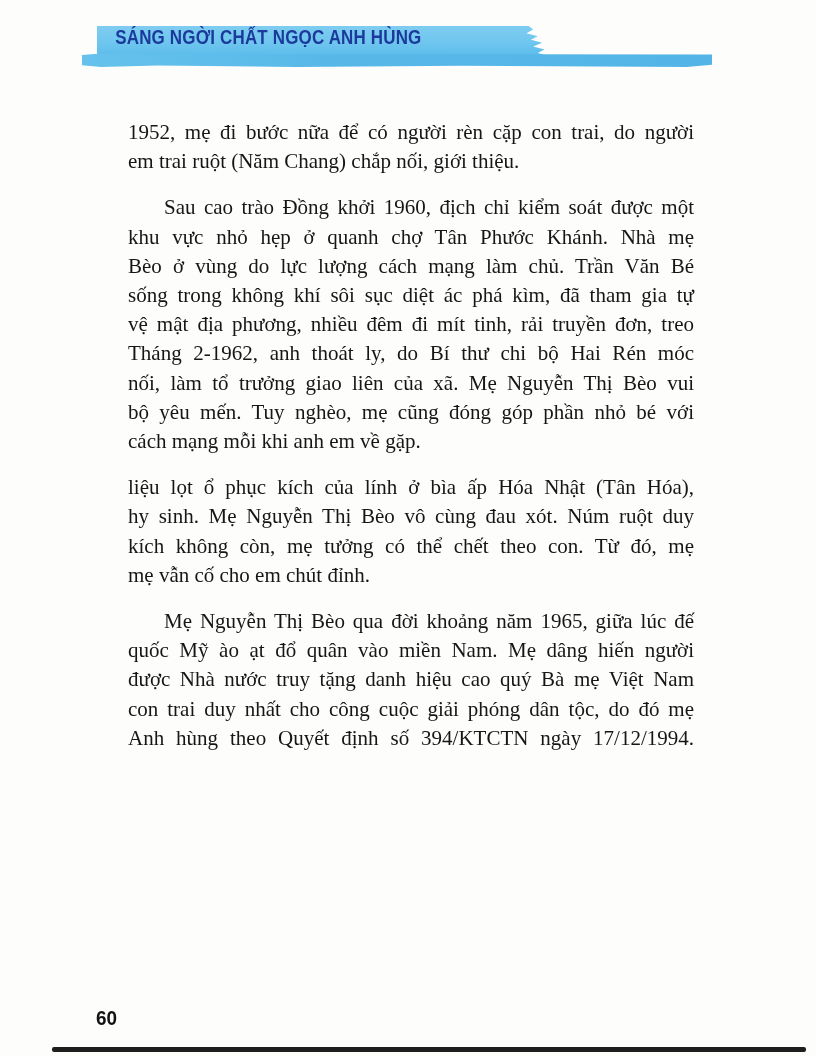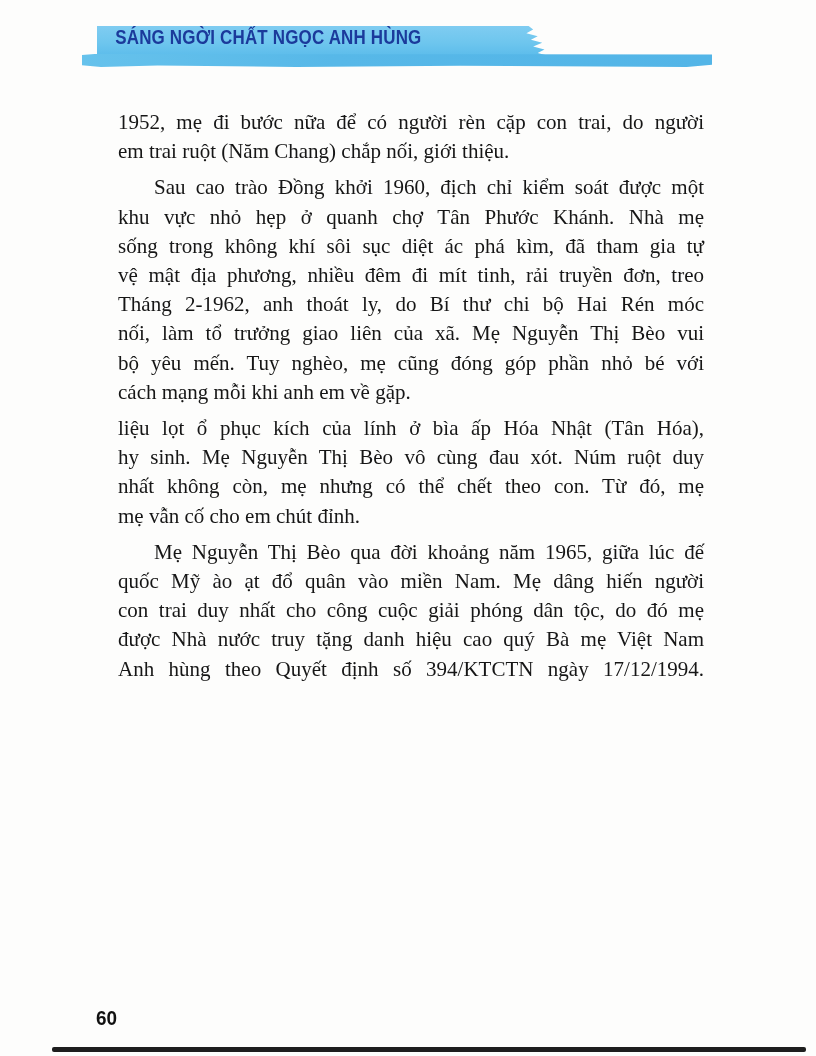--- a/index.html
+++ b/index.html
@@ -57,21 +57,21 @@
     clip-path: polygon(0 8%, 2% 0, 100% 4%, 100% 82%, 96% 100%, 60% 90%,
                        34% 100%, 12% 88%, 3% 100%, 0 86%);
   }
   
   .body-text {
     position: absolute;
     top: 101px;
     left: 111px;
     width: 600px;
   }
-  .para { margin: 7px; }
+  .para { margin: 17px; }
   .line {
     display: block;
     font-size: 21px;
     line-height: 29.2px;
     text-align: justify;
     text-align-last: justify;
     -moz-text-align-last: justify;
     white-space: normal;
   }
   .line.indent { text-indent: 36px; }
@@ -113,40 +113,41 @@
   <main class="body-text">
 
     <p class="para">
       <span class="line">1952, mẹ đi bước nữa để có người rèn cặp con trai, do người</span>
       <span class="line last">em trai ruột (Năm Chang) chắp nối, giới thiệu.</span>
     </p>
 
     <p class="para">
       <span class="line indent">Sau cao trào Đồng khởi 1960, địch chỉ kiểm soát được một</span>
       <span class="line">khu vực nhỏ hẹp ở quanh chợ Tân Phước Khánh. Nhà mẹ</span>
+      <span class="line">Bèo ở vùng do lực lượng cách mạng làm chủ. Trần Văn Bé</span>
       <span class="line">sống trong không khí sôi sục diệt ác phá kìm, đã tham gia tự</span>
       <span class="line">vệ mật địa phương, nhiều đêm đi mít tinh, rải truyền đơn, treo</span>
       <span class="line">Tháng 2-1962, anh thoát ly, do Bí thư chi bộ Hai Rén móc</span>
       <span class="line">nối, làm tổ trưởng giao liên của xã. Mẹ Nguyễn Thị Bèo vui</span>
       <span class="line">bộ yêu mến. Tuy nghèo, mẹ cũng đóng góp phần nhỏ bé với</span>
       <span class="line last">cách mạng mỗi khi anh em về gặp.</span>
     </p>
 
     <p class="para">
       <span class="line">liệu lọt ổ phục kích của lính ở bìa ấp Hóa Nhật (Tân Hóa),</span>
       <span class="line">hy sinh. Mẹ Nguyễn Thị Bèo vô cùng đau xót. Núm ruột duy</span>
-      <span class="line">nhất không còn, mẹ nhưng có thể chết theo con. Từ đó, mẹ</span>
+      <span class="line">kích không còn, mẹ tưởng có thể chết theo con. Từ đó, mẹ</span>
       <span class="line last">mẹ vẫn cố cho em chút đỉnh.</span>
     </p>
 
     <p class="para">
       <span class="line indent">Mẹ Nguyễn Thị Bèo qua đời khoảng năm 1965, giữa lúc đế</span>
       <span class="line">quốc Mỹ ào ạt đổ quân vào miền Nam. Mẹ dâng hiến người</span>
+      <span class="line">được Nhà nước truy tặng danh hiệu cao quý Bà mẹ Việt Nam</span>
       <span class="line">con trai duy nhất cho công cuộc giải phóng dân tộc, do đó mẹ</span>
-      <span class="line">được Nhà nước truy tặng danh hiệu cao quý Bà mẹ Việt Nam</span>
       <span class="line">Anh hùng theo Quyết định số 394/KTCTN ngày 17/12/1994.</span>
     </p>
 
   </main>
 
   <footer>
     <div class="page-number">60</div>
     <div class="bottom-rule"></div>
   </footer>
 

